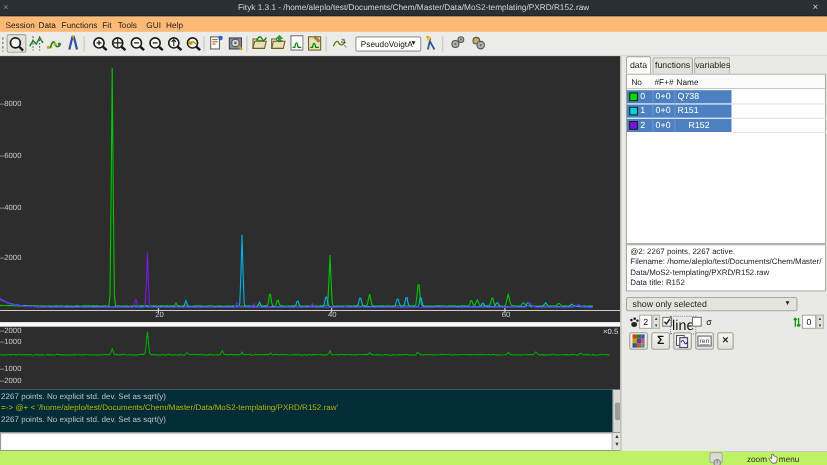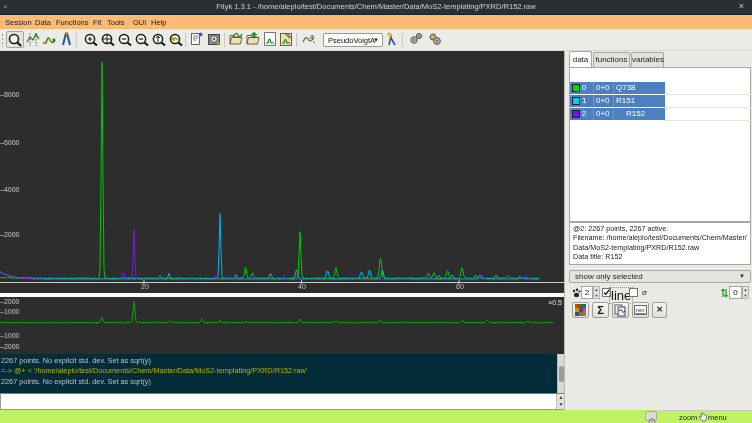--- a/index.html
+++ b/index.html
@@ -185,20 +185,25 @@
     </svg>
 <div class="abs" style="left:708px;top:2.5px;font-size:7.5px;color:#2a2a2a;">menu</div>
 </div>
 <div class="abs" style="left:564px;top:51px;width:188px;height:359px;background:#e9e9e5;border-left:1px solid #b8b8b2;">
     <div class="abs" style="left:4px;top:0px;width:184px;height:16px;">
 <div class="abs" style="left:0px;top:0px;width:23px;height:16px;background:#fbfbf9;border:1px solid #a8a8a2;border-bottom:none;border-radius:2px 2px 0 0;font-size:8px;text-align:center;line-height:15px;color:#1c1c1c;">data</div>
 <div class="abs" style="left:24px;top:1px;width:37px;height:15px;background:#e2e2dc;border:1px solid #a8a8a2;border-bottom:none;border-radius:2px 2px 0 0;font-size:8px;text-align:center;line-height:14px;color:#1c1c1c;">functions</div>
 <div class="abs" style="left:62px;top:1px;width:33px;height:15px;background:#e2e2dc;border:1px solid #a8a8a2;border-bottom:none;border-radius:2px 2px 0 0;font-size:8px;text-align:center;line-height:14px;color:#1c1c1c;">variables</div>
 </div>
     <div class="abs" style="left:4px;top:16px;width:182px;height:155px;background:#ffffff;border:1px solid #a8a8a2;">
+<div class="abs" style="left:0;top:0;width:180px;height:13px;background:#fbfbf9;border-bottom:1px solid #c9c9c3;">
+<span class="abs" style="left:4px;top:1.5px;font-size:7.5px;color:#1c1c1c;">No</span>
+<span class="abs" style="left:25px;top:1.5px;font-size:7.5px;color:#1c1c1c;">#F+#</span>
+<span class="abs" style="left:45px;top:1.5px;font-size:7.5px;color:#1c1c1c;">Name</span>
+</div>
 <div class="abs" style="left:0px;top:14px;width:95px;height:12px;background:#4d80c0;">
 <span class="abs" style="left:2px;top:2px;width:8px;height:8px;background:#00dc00;border:1px solid #222;"></span>
 <span class="abs" style="left:12px;top:1px;font-size:8px;color:#fff;">0</span>
 <span class="abs" style="left:23px;top:0;width:1px;height:12px;background:#6a94cc;"></span>
 <span class="abs" style="left:26px;top:1px;font-size:8px;color:#fff;">0+0</span>
 <span class="abs" style="left:43px;top:0;width:1px;height:12px;background:#6a94cc;"></span>
 <span class="abs" style="left:46px;top:1px;font-size:8px;color:#fff;text-align:right;">Q738</span>
 <span class="abs" style="left:98px;top:11.5px;width:84px;height:0.5px;"></span>
 </div>
 <div class="abs" style="left:95px;top:26px;width:87px;height:1px;background:#e2e2e0;"></div>
@@ -219,21 +224,21 @@
 <span class="abs" style="left:26px;top:1px;font-size:8px;color:#fff;">0+0</span>
 <span class="abs" style="left:43px;top:0;width:1px;height:12px;background:#6a94cc;"></span>
 <span class="abs" style="left:46px;top:1px;font-size:8px;color:#fff;padding-left:10px;">R152</span>
 <span class="abs" style="left:98px;top:11.5px;width:84px;height:0.5px;"></span>
 </div>
 <div class="abs" style="left:95px;top:52px;width:87px;height:1px;background:#e2e2e0;"></div>
 </div>
     <div class="abs" style="left:4px;top:171px;width:182px;height:43px;background:#ffffff;border:1px solid #a8a8a2;">
 <div style="padding:1px 0 0 3px;font-size:7.2px;line-height:9.3px;color:#1c1c1c;white-space:nowrap;overflow:hidden;">@2: 2267 points, 2267 active.<br>Filename: /home/aleplo/test/Documents/Chem/Master/<br>Data/MoS2-templating/PXRD/R152.raw<br>Data title: R152</div>
 </div>
-<div class="abs" style="left:4px;top:219px;width:182px;height:13px;background:#e4e4df;border:1px solid #a8a8a2;border-radius:2px;">
+<div class="abs" style="left:4px;top:219px;width:156px;height:13px;background:#e4e4df;border:1px solid #a8a8a2;border-radius:2px;">
 <span class="abs" style="left:5px;top:1px;font-size:8px;color:#1c1c1c;">show only selected</span>
 <span class="abs" style="right:5px;top:2px;font-size:6px;color:#222;">▼</span>
 </div>
 <div class="abs" style="left:0px;top:235px;width:188px;height:14px;">
 <svg class="abs" style="left:7px;top:2px;" width="9" height="10" viewBox="0 0 9 10">
         <circle cx="2" cy="3" r="1.2" fill="#222"></circle>
         <circle cx="5" cy="1.8" r="1.2" fill="#222"></circle>
         <circle cx="7.5" cy="3.5" r="1.1" fill="#222"></circle>
         <ellipse cx="4.5" cy="7" rx="2.6" ry="2.2" fill="#222"></ellipse>
       </svg>

